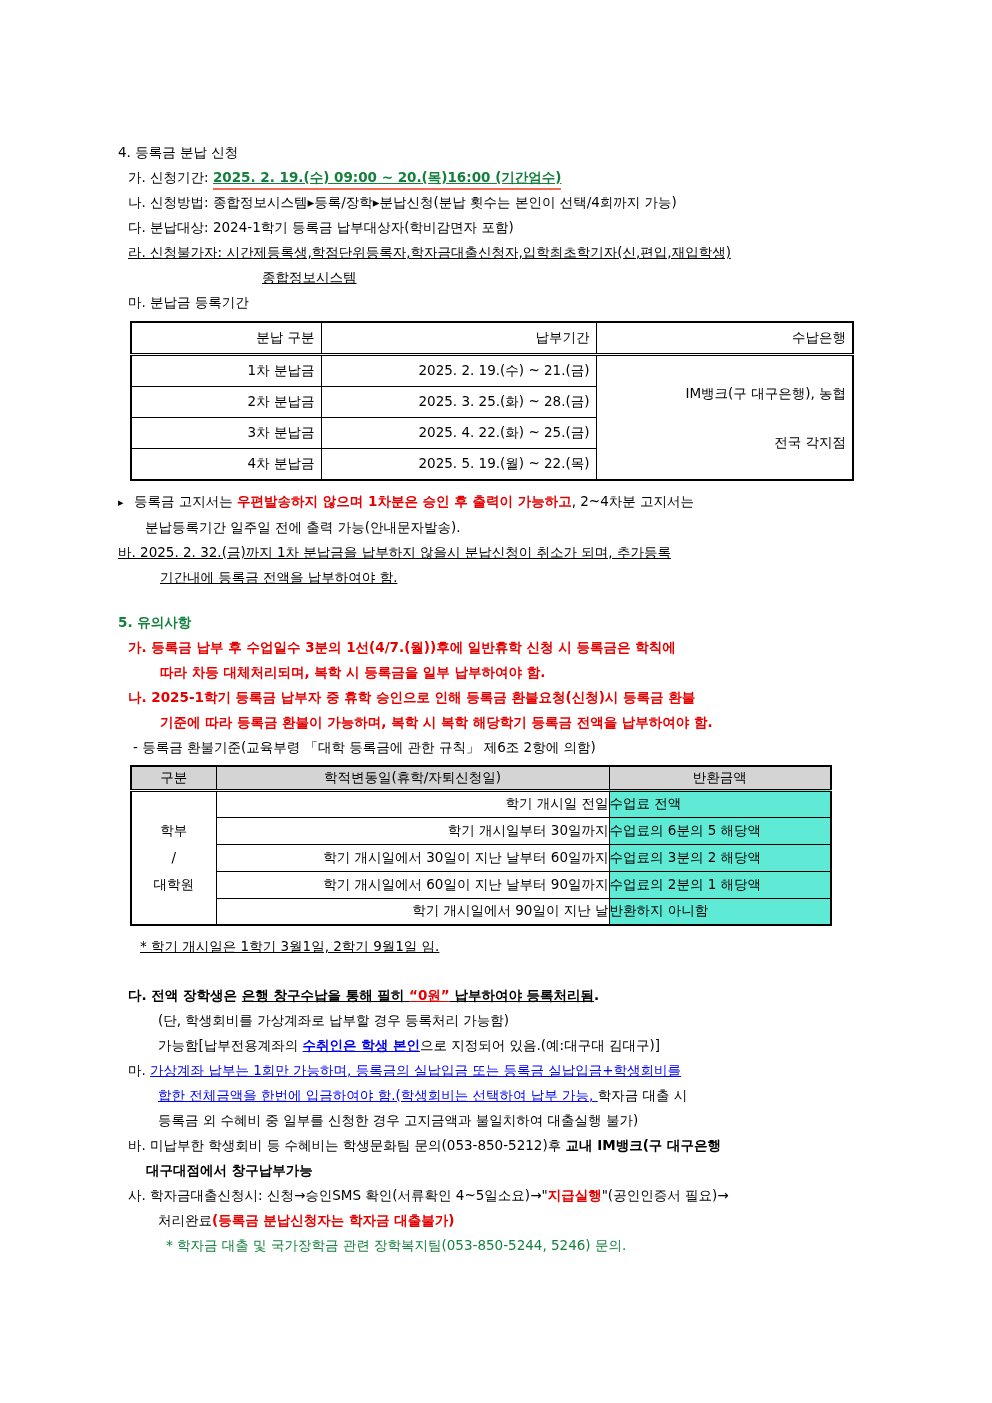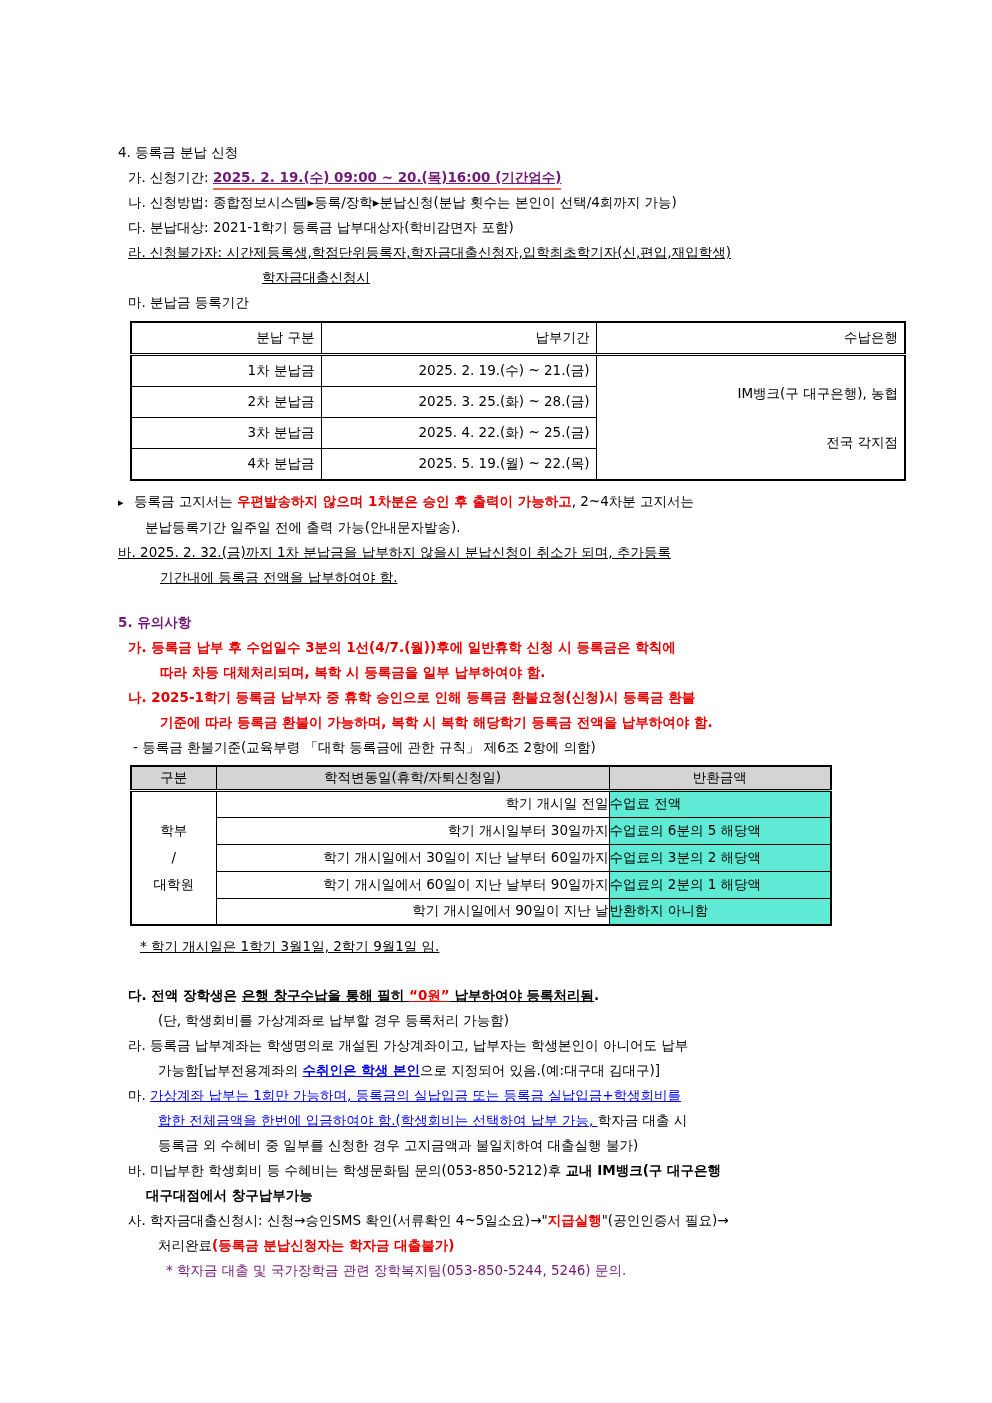--- a/index.html
+++ b/index.html
@@ -27,21 +27,21 @@
   .ml27 { margin-left: 27px; }
   .ml28 { margin-left: 28px; }
   .ml40 { margin-left: 40px; }
   .ml42 { margin-left: 42px; }
   .ml48 { margin-left: 48px; }
   .ml144 { margin-left: 144px; }
   .mt8 { margin-top: 8px; }
   .mt24 { margin-top: 24px; }
   .mt32 { margin-top: 20px; }
   .bold { font-weight: bold; }
-  .blue { color: #701a75; }
+  .blue { color: #15803d; }
   .red { color: #e60000; }
   .ul { text-decoration: underline; }
   .link { color: #0000ee; text-decoration: underline; }
   .date-underline {
     display: inline-block;
     border-bottom: 2px solid #f4694f;
     padding-bottom: 1px;
     line-height: 19px;
   }
   .bullet { display: inline-block; width: 16px; font-size: 11px; }
@@ -57,21 +57,21 @@
   table.pay th, table.pay td {
     border: 1px solid #000;
     text-align: right;
     font-weight: normal;
     padding: 6px;
   }
   table.pay thead th { height: 29px; border-bottom: 3px double #000; }
   table.pay tbody td { height: 25px; }
   .col-installment { width: 190px; }
   .col-period { width: 275px; }
-  .col-bank { width: 309px; }
+  .col-bank { width: 257px; }
   .bank-cell div { line-height: 25px; }
   .bank-cell .bank-line1 { margin-bottom: 24px; }
 
   
   table.refund {
     border-collapse: collapse;
     margin: 5px 0 0 12px;
     border: 2px solid #000;
     table-layout: fixed;
     width: 700px;
@@ -106,28 +106,28 @@
 
     <div class="line indent1">
       <span>가. 신청기간: </span><span class="date-underline"><span class="blue bold ul">2025. 2. 19.(수) 09:00 ~ 20.(목)16:00 (기간엄수)</span></span>
     </div>
 
     <div class="line indent1">
       <span>나. 신청방법: </span><span>종합정보시스템▸등록/장학▸분납신청(분납 횟수는 본인이 선택/4회까지 가능)</span>
     </div>
 
     <div class="line indent1">
-      <span>다. 분납대상: </span><span>2021-1학기 등록금 납부대상자(학비감면자 포함)</span>
+      <span>다. 분납대상: </span><span>2024-1학기 등록금 납부대상자(학비감면자 포함)</span>
     </div>
 
     <div class="line indent1">
       <span class="ul">라. 신청불가자: 시간제등록생,학점단위등록자,학자금대출신청자,입학최초학기자(신,편입,재입학생)</span>
     </div>
     <div class="line ml144">
-      <span class="ul">학자금대출신청시</span>
+      <span class="ul">종합정보시스템</span>
     </div>
 
     <div class="line indent1">마. 분납금 등록기간</div>
 
     <table class="pay">
       <thead>
         <tr>
           <th class="col-installment">분납 구분</th>
           <th class="col-period">납부기간</th>
           <th class="col-bank">수납은행</th>
@@ -218,21 +218,20 @@
 
     <div class="line mt8 ml22">
       <span class="ul">* 학기 개시일은 1학기 3월1일, 2학기 9월1일 임.</span>
     </div>
 
     <div class="line mt24 indent1">
       <span class="bold">다. 전액 장학생은 </span><span class="bold ul">은행 창구수납을 통해 필히 </span><span class="red bold ul">“0원”</span><span class="bold ul"> 납부하여야 등록처리됨</span><span class="bold">.</span>
     </div>
     <div class="line ml40">(단, 학생회비를 가상계좌로 납부할 경우 등록처리 가능함)</div>
 
-    <div class="line indent1">라. 등록금 납부계좌는 학생명의로 개설된 가상계좌이고, 납부자는 학생본인이 아니어도 납부</div>
     <div class="line ml40">
       <span>가능함[납부전용계좌의 </span><span class="link bold">수취인은 학생 본인</span><span>으로 지정되어 있음.(예:대구대 김대구)]</span>
     </div>
 
     <div class="line indent1">
       <span>마. </span><span class="link">가상계좌 납부는 1회만 가능하며, 등록금의 실납입금 또는 등록금 실납입금+학생회비를</span>
     </div>
     <div class="line ml40">
       <span class="link">합한 전체금액을 한번에 입금하여야 함.(학생회비는 선택하여 납부 가능, </span><span>학자금 대출 시</span>
     </div>

